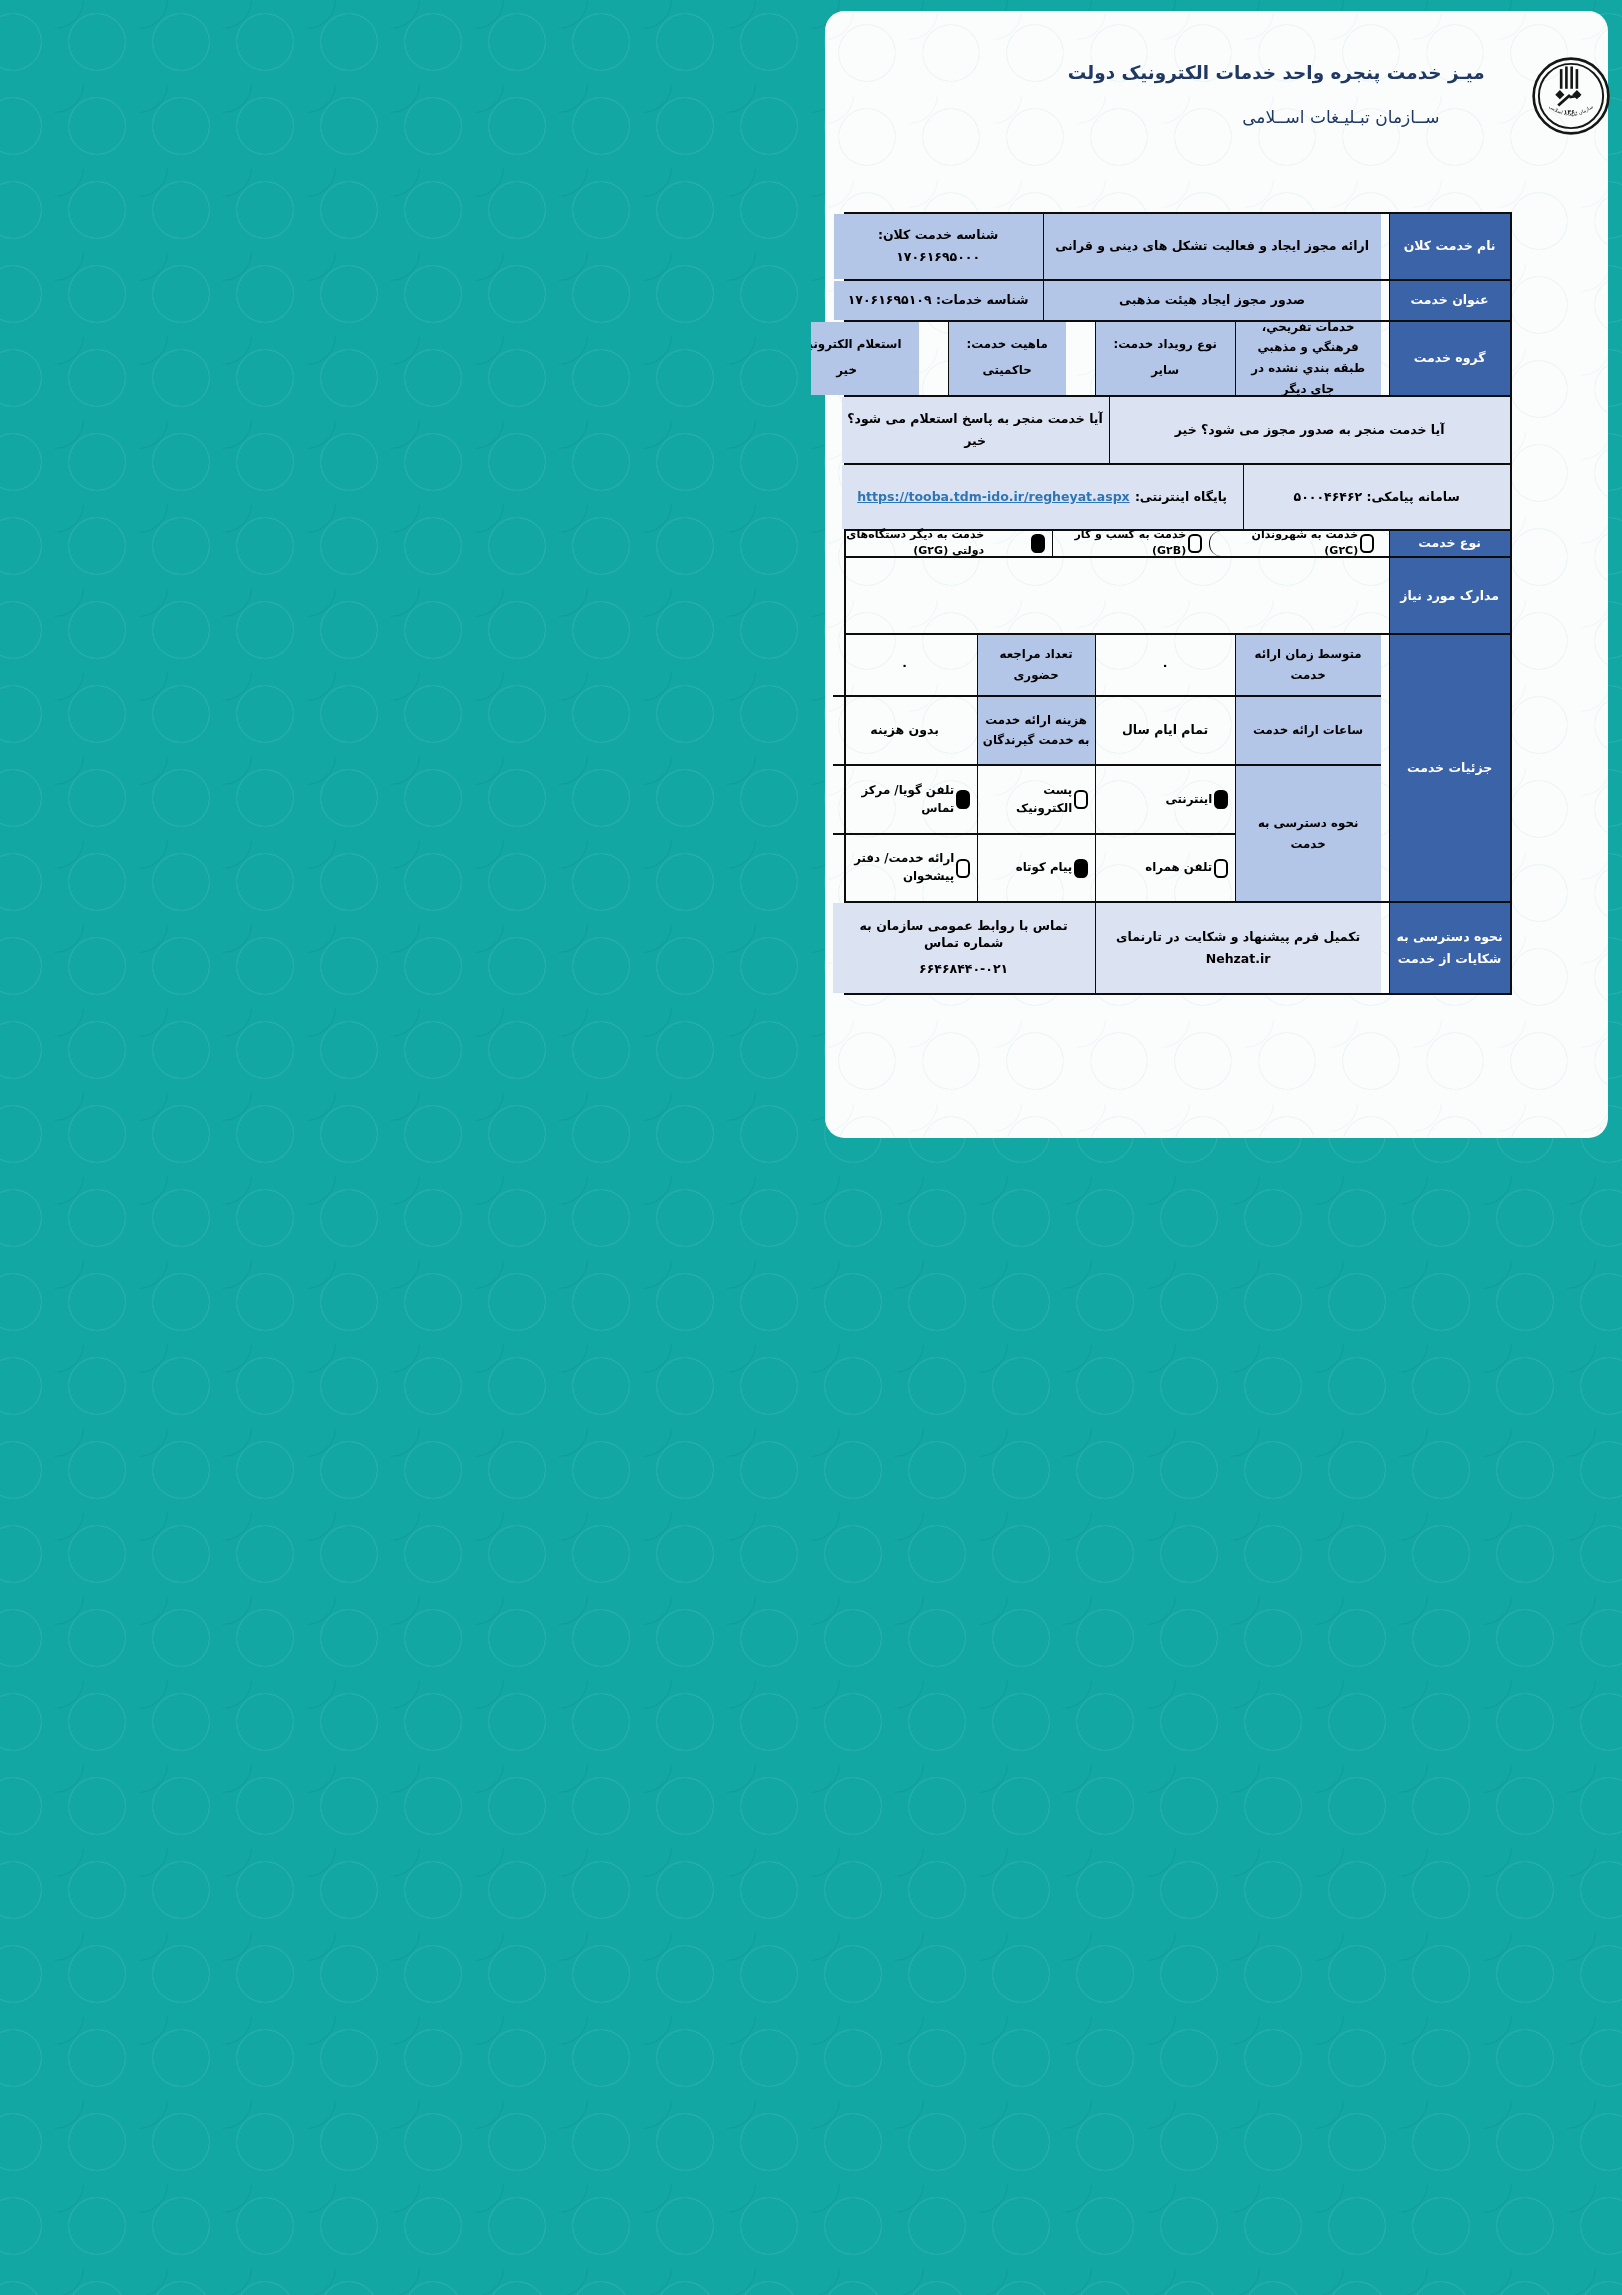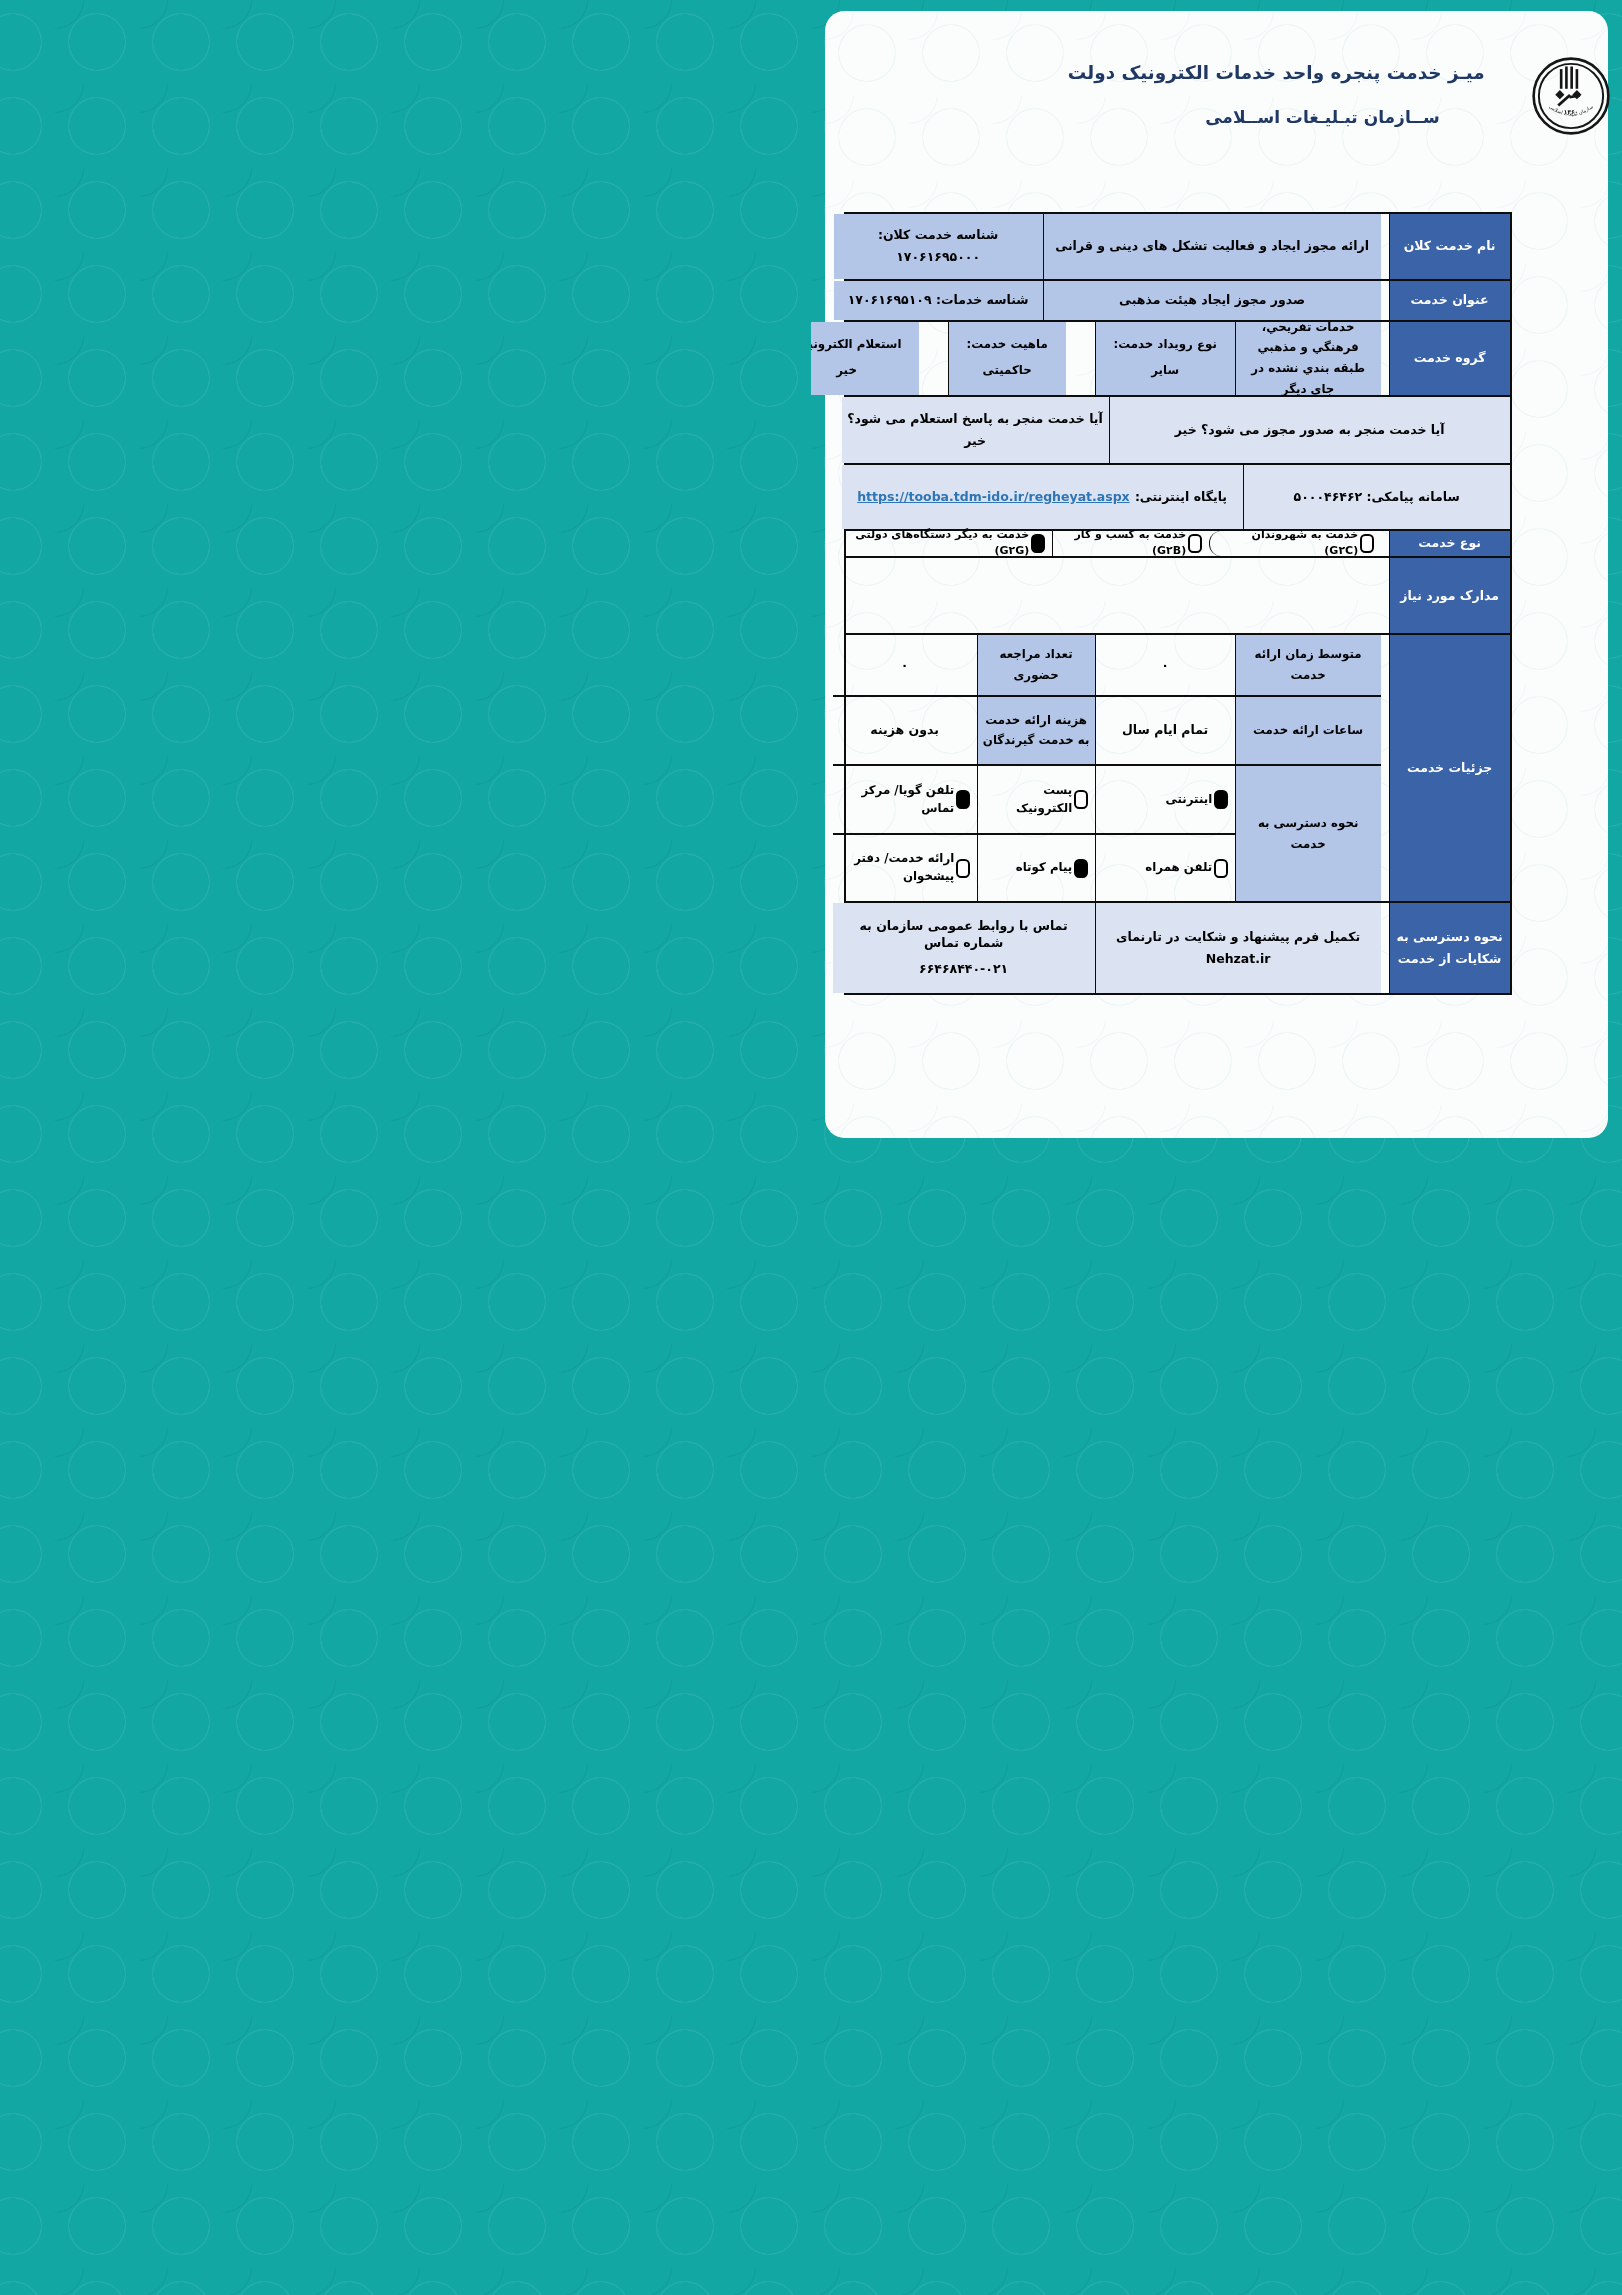--- a/index.html
+++ b/index.html
@@ -21,21 +21,21 @@
       radial-gradient(circle 29.5px at 50% 50%, transparent 27.5px, rgba(90,160,170,.10) 28px, transparent 29.5px),
       radial-gradient(circle 29.5px at 0% 0%, transparent 27.5px, rgba(120,150,170,.08) 28px, transparent 29.5px);
     background-size:84px 84px;
   }
   .title1{
     position:absolute; top:51px; right:123px;
     font-size:18.4px; font-weight:800; color:#1f3864; white-space:nowrap;
   }
   .title2{
     position:absolute; top:96px; right:168px;
-    font-size:17px; font-weight:700; color:#1f3864; white-space:nowrap;
+    font-size:17px; font-weight:400; color:#1f3864; white-space:nowrap;
   }
   #logo{ position:absolute; top:45px; left:706px; width:80px; height:80px; }
 
   
   #tbl{
     position:absolute; top:201px; right:96px; width:668px;
     border:2px solid #0d0d0d;
     display:flex; flex-direction:column;
   }
   .trow{ display:flex; border-bottom:2px solid #0d0d0d; }
@@ -57,21 +57,21 @@
   .w516{ width:338px; flex:0 0 338px; }
   .w319{ width:209px; flex:0 0 209px; }
   .w223{ width:146px; flex:0 0 146px; }
   .w213{ width:140px; flex:0 0 140px; }
   .w180{ width:118px; flex:0 0 118px; }
   .w219{ width:144px; flex:0 0 144px; }
   .w407{ width:267px; flex:0 0 267px; }
   .w612{ width:401px; flex:0 0 401px; }
   .w262{ width:172px; flex:0 0 172px;border-radius:12px; }
   .w239{ width:157px; flex:0 0 157px; }
-  .w334{ width:219px; flex:0 0 219px; }
+  .w334{ width:219px; flex:0 0 219px;gap:45px; }
   .w436{ width:286px; flex:0 0 286px; }
   .w399{ width:262px; flex:0 0 262px; }
   .w835{ width:548px; flex:0 0 548px; }
 
   .h102{ height:67px; } .h63{ height:41px; } .h115{ height:75px; }
   .h104{ height:68px; } .h100{ height:66px; } .h42{ height:27.5px; }
   .h118{ height:77px; } .h408{ height:268px; } .h137{ height:90px; }
 
   .two-line{ gap:9.2px; line-height:1.35;margin-left:29px; }
   .small{ font-size:11.8px; }

